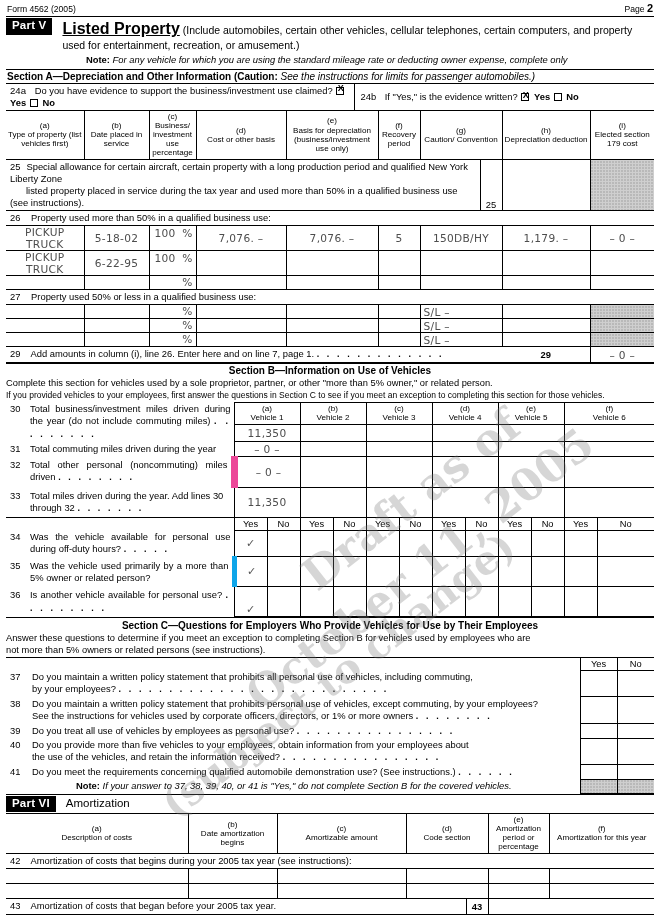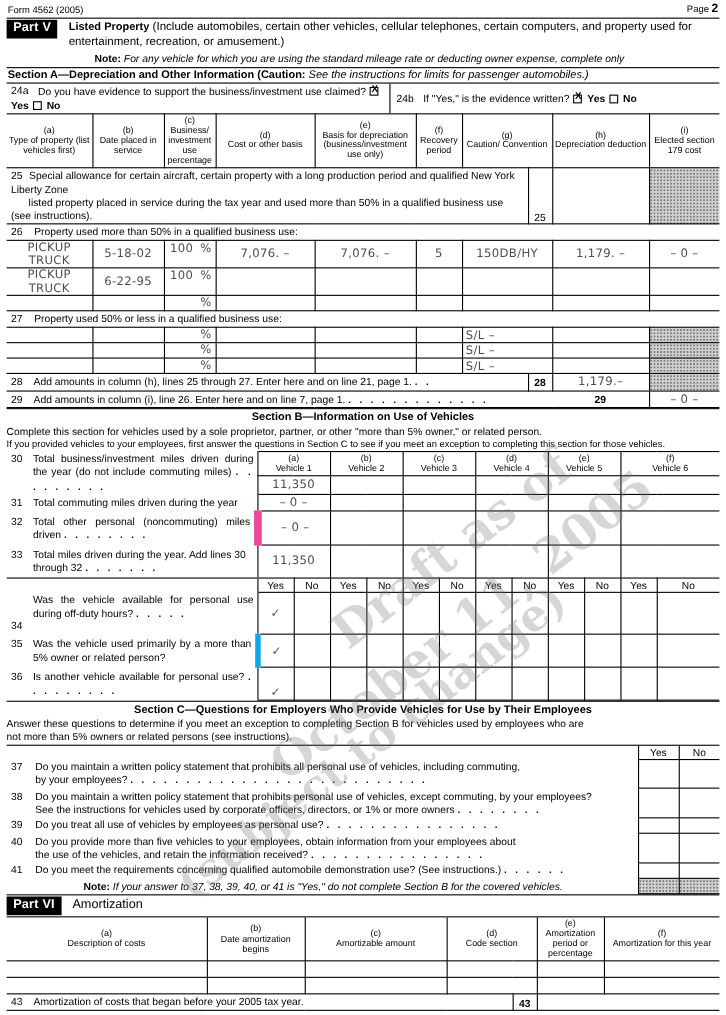--- a/index.html
+++ b/index.html
@@ -23,21 +23,21 @@
 
   .rule { border-top:1.6px solid #000; }
   .rule-thin { border-top:1px solid #000; }
 
   
   .partrow { display:flex; align-items:flex-start; margin-top:1px; }
   .partbox { background:#000; color:#fff; font-weight:bold; font-size:11.5px;
              padding:1px 6px 2px 6px; letter-spacing:0.2px; line-height:1.18;
              white-space:nowrap; }
   .parttitle { margin-left:10px; font-size:10.5px; line-height:1.32; }
-  .parttitle b { font-size:10px; }
+  .parttitle b { font-size:16px;text-decoration:underline; }
   .ital { font-style:italic; }
 
   .noteblk { margin-left:80px; font-size:9.4px; line-height:1.35; padding-top:1px;}
 
   .sectionhdr { text-align:center; font-weight:bold; font-size:10px; padding:1.5px 0 1px; }
   .sectsub { font-size:9.3px; line-height:1.3; }
   .sectsub.small { font-size:8.5px; }
 
   
   table { border-collapse:collapse; width:100%; table-layout:fixed; }
@@ -271,30 +271,20 @@
         <span class="hand" style="position:absolute;right:3px;top:0px;">%</span>
           </td>
       <td></td>
       <td></td>
       <td></td>
       <td class="hand" colspan="2" style="padding-left:3px;">S/L –</td>
       <td></td>
       <td class="shade" style="border-right:none;"></td>
     </tr>
 
-    <tr>
-      <td class="lbl" colspan="7" style="border-left:none;height:15px;">
-        <span style="padding-right:8px;">28</span>
-        <span>Add amounts in column (h), lines 25 through 27. Enter here and on line 21, page 1.</span>
-        <span class="dots">. .</span>
-      </td>
-      <td class="ctr" style="font-size:9.4px;font-weight:bold;">28</td>
-      <td class="hand c">1,179.–</td>
-      <td class="shade" style="border-right:none;"></td>
-    </tr>
 
     <tr>
       <td class="lbl" colspan="8" style="border-left:none;border-right:none;height:15px;">
         <span style="padding-right:8px;">29</span>
         <span>Add amounts in column (i), line 26. Enter here and on line 7, page 1.</span>
         <span class="dots">. . . . . . . . . . . . .</span>
       </td>
       <td class="ctr" style="font-size:9.4px;font-weight:bold;border-left:none;">29</td>
       <td class="hand c" style="border-right:none;">– 0 –</td>
     </tr>
@@ -420,21 +410,21 @@
       <td class="yn">Yes</td>
       <td class="yn">No</td>
       <td class="yn">Yes</td>
       <td class="yn">No</td>
       <td class="yn">Yes</td>
       <td class="yn" style="border-right:none;">No</td>
     </tr>
     <tr>
       <td class="nb" style="border-right:1px solid #000;">
         <div class="lbl" style="display:flex;">
-          <span style="width:20px;flex:none;margin-top:24px;">34</span>
+          <span style="width:20px;flex:none;">34</span>
           <span style="text-align:justify;">
             <span>Was the vehicle available for personal use during off-duty hours?</span>
             <span class="dots">. . . . .</span>
           </span>
         </div>
       </td>
       <td class="ctr" style="height:18px;"><span class="tick">✓</span></td>
       <td></td>
       <td></td>
           <td></td>
@@ -624,20 +614,26 @@
         <span>(d)</span><br>
         <span>Code section</span></td>
       <td class="colhdr" style="border-top:none;">
         <span>(e)</span><br>
         <span>Amortization period or percentage</span></td>
       <td class="colhdr" style="border-top:none;border-right:none;">
         <span>(f)</span><br>
         <span>Amortization for this year</span></td>
     </tr>
     <tr>
+      <td class="lbl" colspan="7" style="border-left:none;border-right:none;height:14px;">
+        <span style="padding-right:8px;">42</span>
+        <span>Amortization of costs that begins during your 2005 tax year (see instructions):</span>
+      </td>
+    </tr>
+    <tr>
       <td style="border-left:none;height:15px;"></td>
       <td></td>
       <td></td>
       <td colspan="2"></td>
       <td></td>
       <td style="border-right:none;"></td>
     </tr>
     <tr>
       <td style="border-left:none;height:15px;"></td>
       <td></td>

